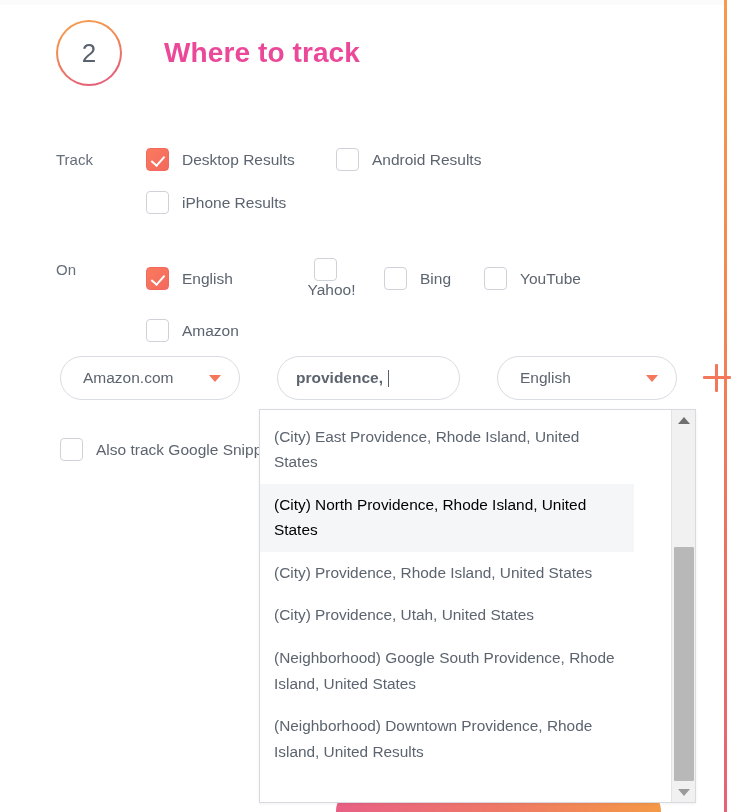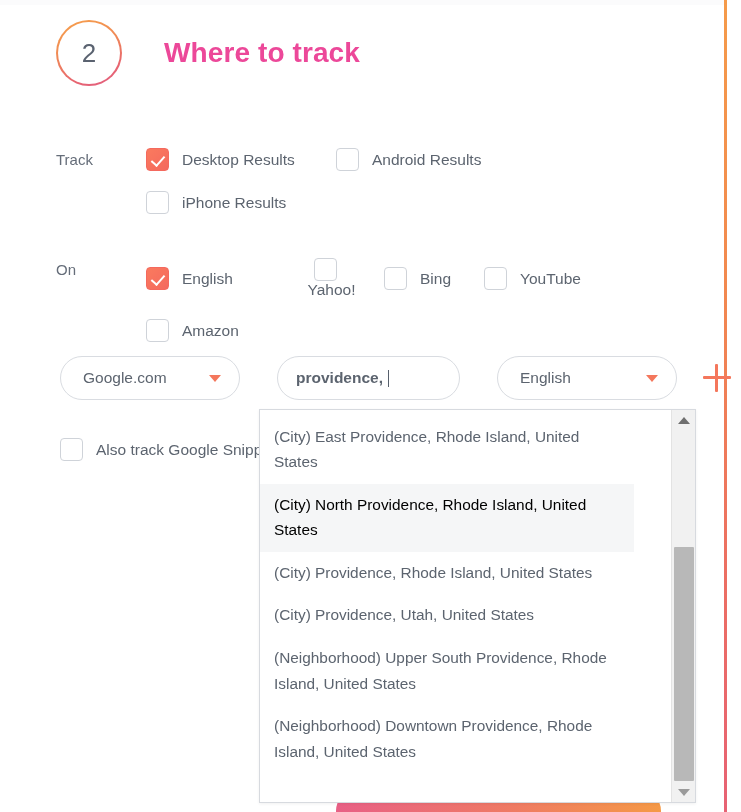--- a/index.html
+++ b/index.html
@@ -360,21 +360,21 @@
         <div class="cb-item">
           <span class="cb-box"></span>
           <span class="cb-label">Amazon</span>
         </div>
       </div>
     </div>
   </div>
 
   <div class="selects-row">
     <div class="pill select-pill engine">
-      <span>Google.com</span>
+      <span>Amazon.com</span>
       <span class="caret"></span>
     </div>
 
     <div class="pill text-pill">
       <span class="value">providence,</span>
         <span class="caret-bar"></span>
     </div>
 
     <div class="language-wrap">
       <div class="pill select-pill language">
@@ -393,22 +393,22 @@
 
   <div class="bottom-button"></div>
 
   <div class="autocomplete">
     <div class="ac-list">
       <div class="ac-item">(City) ... Providence, Rhode Island, United States</div>
       <div class="ac-item">(City) East Providence, Rhode Island, United States</div>
       <div class="ac-item active">(City) North Providence, Rhode Island, United States</div>
       <div class="ac-item">(City) Providence, Rhode Island, United States</div>
       <div class="ac-item">(City) Providence, Utah, United States</div>
-      <div class="ac-item">(Neighborhood) Upper South Providence, Rhode Island, United States</div>
-      <div class="ac-item">(Neighborhood) Downtown Providence, Rhode Island, United States</div>
+      <div class="ac-item">(Neighborhood) Google South Providence, Rhode Island, United States</div>
+      <div class="ac-item">(Neighborhood) Downtown Providence, Rhode Island, United Results</div>
     </div>
 
     <div class="ac-scrollbar">
       <div class="ac-arrow up">
           <i></i>
         </div>
       <div class="ac-thumb"></div>
       <div class="ac-arrow down">
           <i></i>
         </div>

